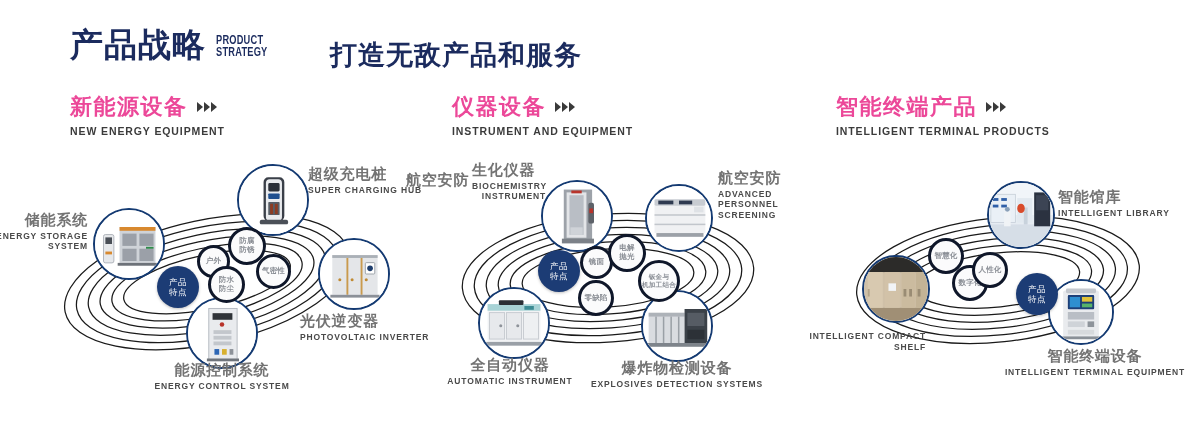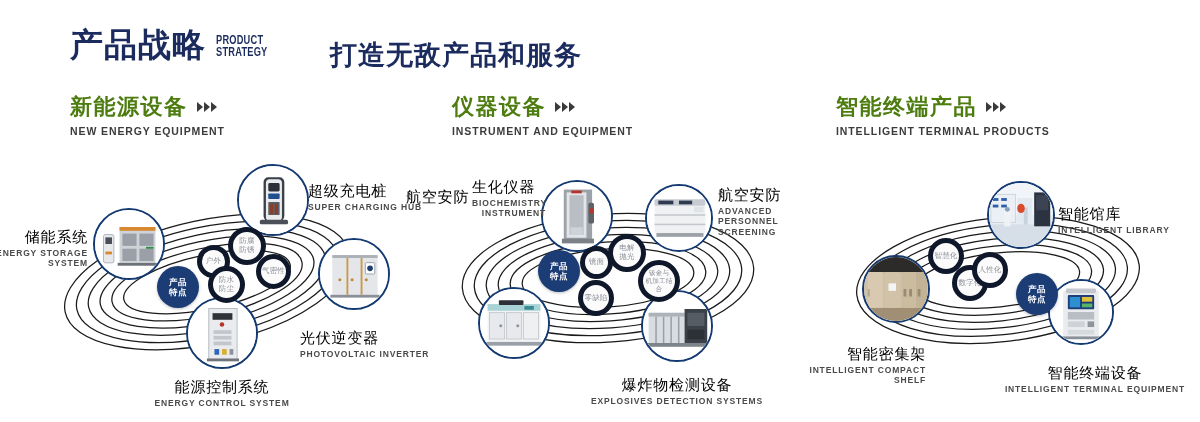--- a/index.html
+++ b/index.html
@@ -27,21 +27,21 @@
   .hdr-slogan {
     position: absolute; left: 330px; top: 37px;
     font-size: 27px; font-weight: 700; color: #1b2b5e;
     letter-spacing: 1px; white-space: nowrap;
   }
 
   
   .sect { position: absolute; }
   .sect-row { display: flex; align-items: center; }
   .sect-cn {
-    font-size: 22px; font-weight: 700; color: #4d7c0f;
+    font-size: 22px; font-weight: 700; color: #ec4899;
     letter-spacing: 1.5px; white-space: nowrap; line-height: 1;
   }
   .chev { margin-left: 9px; display: flex; align-items: center; gap: 1px; }
   .chev i {
     display: block; width: 0; height: 0;
     border-top: 5px solid transparent; border-bottom: 5px solid transparent;
     border-left: 6px solid #3a3a3a;
   }
   .sect-en {
     margin-top: 7px; font-size: 10.5px; font-weight: 600; color: #3b3b3b;
@@ -56,38 +56,38 @@
   .node {
     position: absolute; border-radius: 50%;
     border: 2px solid #143a72; overflow: hidden;
     background: #f4f6f8;
   }
   .node svg { display: block; width: 100%; height: 100%; }
 
   
   .feat {
     position: absolute; border-radius: 50%;
-    border: 5px solid #0f172a; background: #fbfbfc;
+    border: 3px solid #0f172a; background: #fbfbfc;
     display: flex; align-items: center; justify-content: center;
     text-align: center; color: #8b8f96;
     font-size: 7.5px; line-height: 1.18; letter-spacing: 0.2px;
-    font-weight: 400;
+    font-weight: 700;
   }
   .feat.core {
     background: #1c3c75; border: none; color: #fff;
-    font-weight: 700; font-size: 8.5px; letter-spacing: 0.4px;
+    font-weight: 400; font-size: 8.5px; letter-spacing: 0.4px;
     box-shadow: 0 1px 3px rgba(0,0,0,.25);
     justify-content: center;
   }
 
   
   .nlab { position: absolute; white-space: nowrap; }
   .nlab .cn {
-    font-size: 15px; font-weight: 400; color: #000000;
-    letter-spacing: 0.8px; line-height: 1.12; margin-top: 17px;
+    font-size: 15px; font-weight: 700; color: #737373;
+    letter-spacing: 0.8px; line-height: 1.12;
   }
   .nlab .en {
     font-size: 8.5px; font-weight: 700; color: #4a4a4a;
     letter-spacing: 0.85px; line-height: 1.25; margin-top: 2px;
   }
   .nlab.r { text-align: right; }
   .nlab.c { text-align: center; }
 </style>
 </head>
 <body>
@@ -319,20 +319,24 @@
         <rect x="8" y="16" width="56" height="7" fill="#a8d3d6"></rect>
         <rect x="20" y="12" width="26" height="5" rx="1" fill="#2b3036"></rect>
         <rect x="10" y="25" width="16" height="28" fill="#e7e9ec" stroke="#c6cad0"></rect>
         <rect x="28" y="25" width="16" height="28" fill="#e7e9ec" stroke="#c6cad0"></rect>
         <rect x="46" y="25" width="16" height="28" fill="#eef0f2" stroke="#c6cad0"></rect>
         <rect x="47" y="18" width="10" height="4" fill="#3c8b93"></rect>
         <rect x="6" y="56" width="60" height="4" fill="#9aa0a7"></rect>
         <circle cx="22" cy="39" r="1.6" fill="#8e939a"></circle>
         <circle cx="40" cy="39" r="1.6" fill="#8e939a"></circle>
       </svg>
+    </div>
+    <div class="nlab c" style="left:-8px; top:207px; width:236px;">
+      <div class="cn">全自动仪器</div>
+      <div class="en">AUTOMATIC INSTRUMENT</div>
     </div>
 
     <div class="node" style="left:241px; top:140px; width:72px; height:72px;">
       <svg viewBox="0 0 72 72">
         <rect width="72" height="72" fill="#ffffff"></rect>
         <rect x="6" y="22" width="38" height="32" fill="#d9dce0"></rect>
         <rect x="6" y="22" width="38" height="4" fill="#aeb3b9"></rect>
         <rect x="13" y="26" width="1.6" height="28" fill="#9aa0a6"></rect>
         <rect x="21" y="26" width="1.6" height="28" fill="#9aa0a6"></rect>
         <rect x="29" y="26" width="1.6" height="28" fill="#9aa0a6"></rect>
@@ -421,21 +425,20 @@
         <rect x="40" y="16" width="14" height="38" fill="#cbbb9f"></rect>
         <rect x="55" y="16" width="12" height="38" fill="#c3b396"></rect>
         <rect x="26" y="28" width="8" height="8" fill="#f2f4f6"></rect>
         <rect x="42" y="34" width="3" height="8" fill="#9a8c74"></rect>
         <rect x="48" y="34" width="3" height="8" fill="#9a8c74"></rect>
         <rect x="57" y="34" width="3" height="8" fill="#9a8c74"></rect>
         <rect x="4" y="34" width="2" height="8" fill="#b3a48a"></rect>
       </svg>
     </div>
     <div class="nlab r" style="left:-80px; top:179px; width:206px;">
-      <div class="cn">智能密集架</div>
       <div class="en" style="width:128px; margin-left:78px; white-space:normal;">INTELLIGENT COMPACT SHELF</div>
     </div>
 
     <div class="node" style="left:248px; top:129px; width:66px; height:66px;">
       <svg viewBox="0 0 66 66">
         <rect width="66" height="66" fill="#ffffff"></rect>
         <rect x="14" y="10" width="38" height="50" rx="2" fill="#e9ebee"></rect>
         <rect x="17" y="8" width="32" height="5" rx="1.5" fill="#c4c8ce"></rect>
         <rect x="19" y="15" width="28" height="15" rx="1" fill="#1d3f77"></rect>
         <rect x="21" y="17" width="11" height="11" fill="#2e8fd0"></rect>

